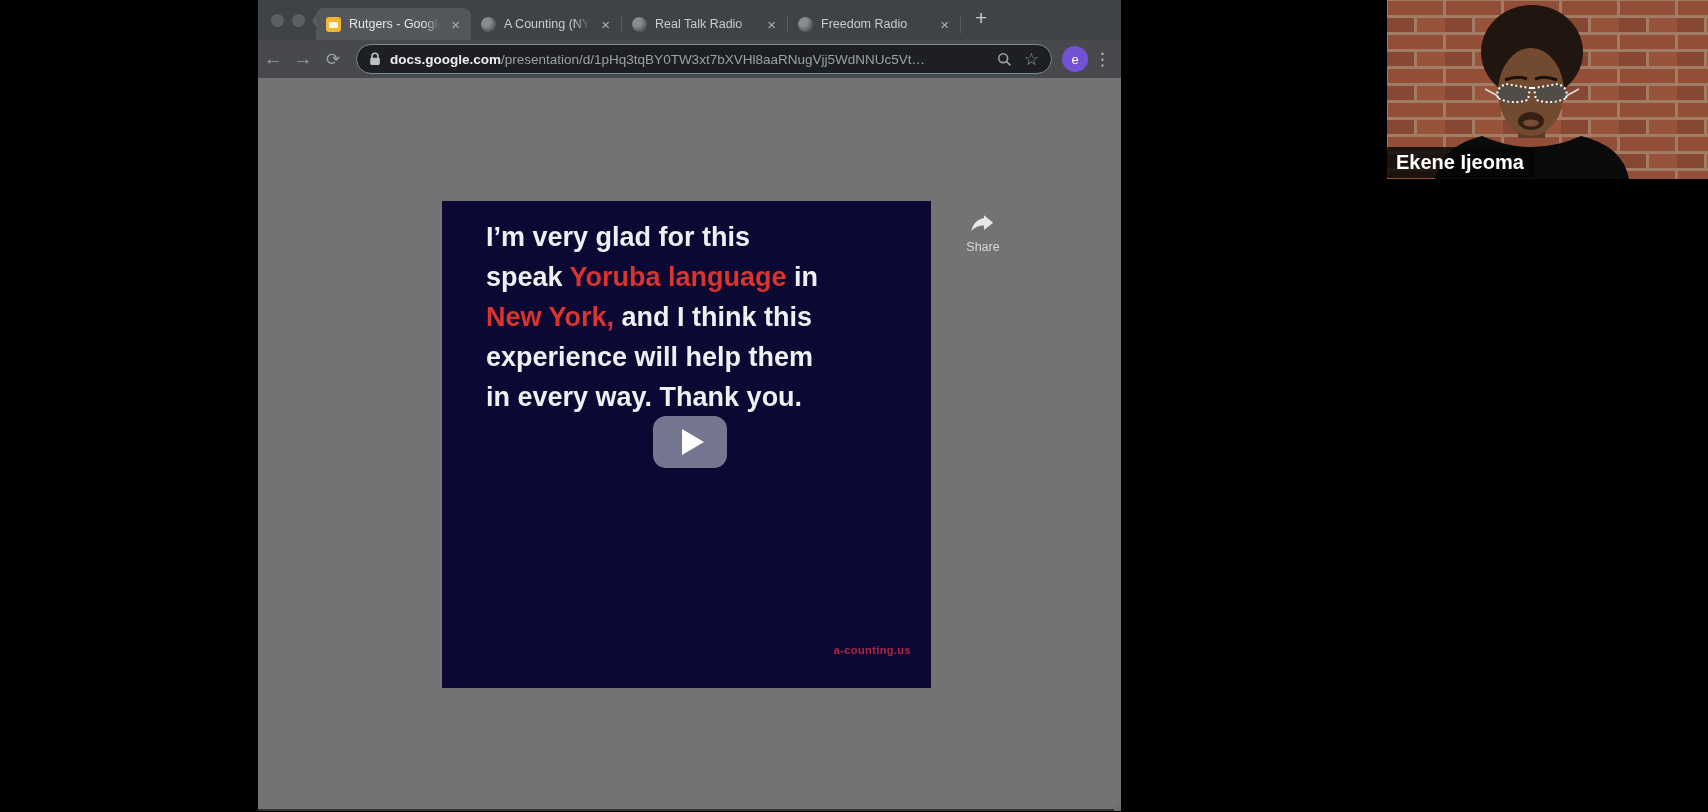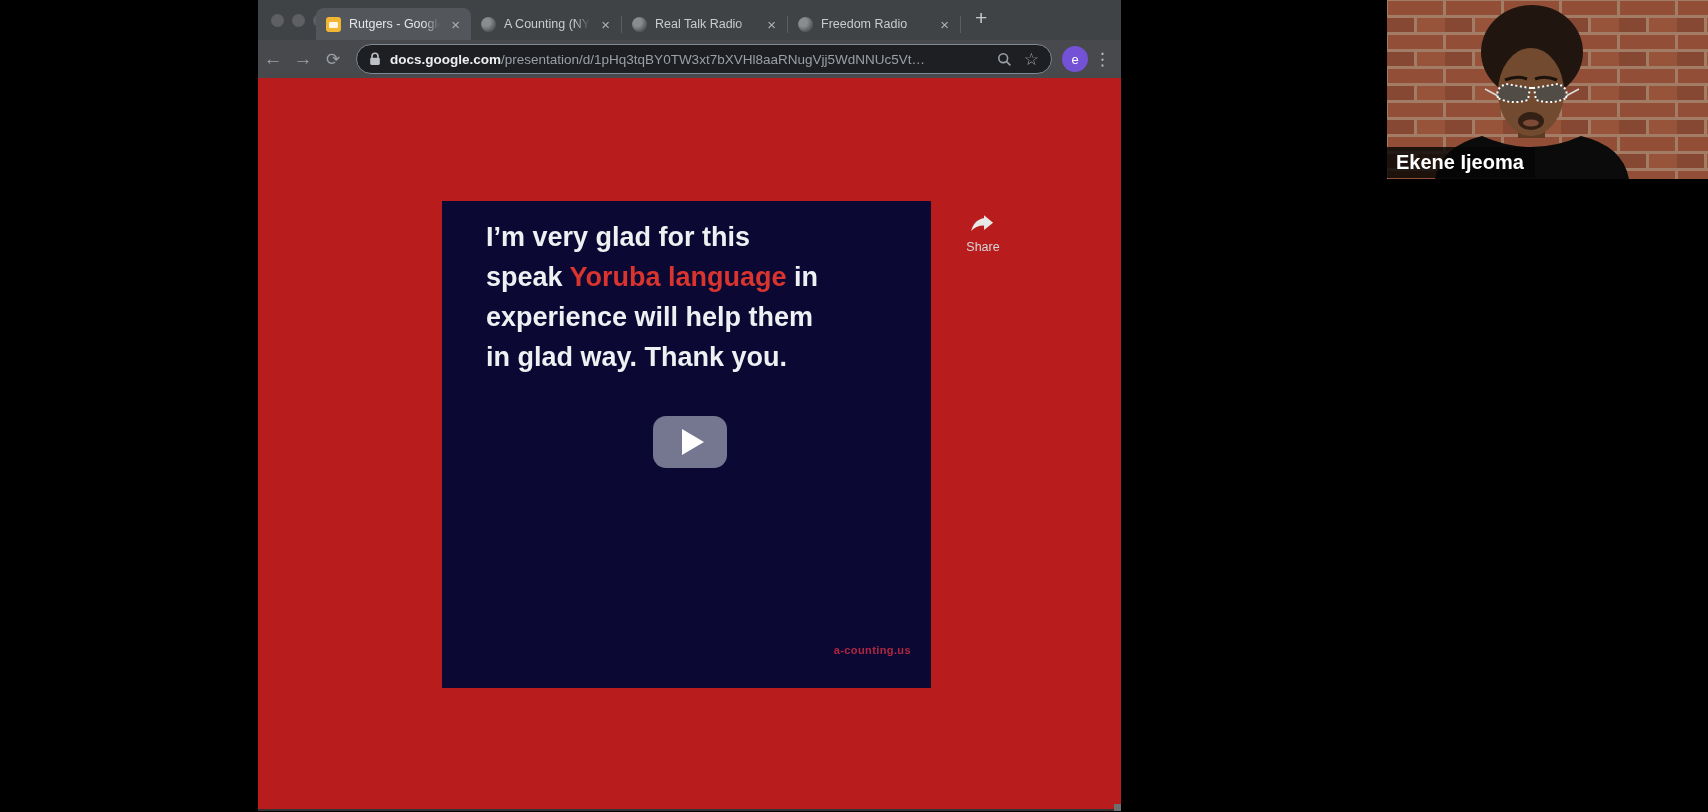--- a/index.html
+++ b/index.html
@@ -42,21 +42,21 @@
   .url{font-size:13.5px;white-space:nowrap;overflow:hidden;flex:1;min-width:0;}
   .url .domain{color:#eceef0;font-weight:bold;margin-top:36px;}
   .url .path{color:#9aa0a6;}
   .omni-ico{flex:none;margin-left:12px;color:#9aa0a6;display:flex;}
   .star{font-size:17px;color:#9aa0a6;line-height:1;}
   .avatar{width:26px;height:26px;border-radius:50%;background:var(--avatar);color:#fff;
           font-size:13px;display:flex;align-items:center;justify-content:center;flex:none;margin-right:6px;}
   .dots{color:#c0c3c6;font-size:17px;margin-right:10px;flex:none;}
 
   
-  .content{position:absolute;left:0;top:78px;right:0;bottom:2px;background:#b91c1c;overflow:hidden;}
+  .content{position:absolute;left:0;top:78px;right:0;bottom:2px;background:#737373;overflow:hidden;}
   .slide{position:absolute;left:184px;top:123px;width:489px;height:487px;background:var(--slide-bg);}
   .slide-text{padding:16px 20px 0 44px;font-weight:bold;font-size:27px;line-height:40px;color:#eef0f2;letter-spacing:0;}
   .red{color:var(--slide-red);}
   .playbtn{position:absolute;left:211px;top:215px;width:74px;height:52px;border-radius:13px;
            background:rgba(235,238,245,0.48);display:flex;align-items:center;justify-content:center;}
   .playbtn .tri{width:0;height:0;border-left:22px solid #fff;border-top:13px solid transparent;border-bottom:13px solid transparent;margin-left:6px;}
   .watermark{position:absolute;right:20px;top:443px;font-size:11px;font-weight:bold;color:#b02740;
              letter-spacing:.4px;filter:blur(.4px);}
   .share{position:absolute;left:700px;top:134px;width:50px;text-align:center;color:#d5d7d9;}
   .share .lbl{font-size:12.5px;margin-top:3px;}
@@ -129,22 +129,23 @@
     <div class="avatar">e</div>
     <span class="dots">⋮</span>
   </div>
 
   <div class="content">
 
     <div class="slide">
       <div class="slide-text">
         <div><span>I’m very glad for this</span></div>
         <div><span>speak </span><span class="red">Yoruba language</span><span> in</span></div>
+        <div><span class="red">New York,</span><span> and I think this</span></div>
         <div><span>experience will help them</span></div>
-        <div><span>in glad way. Thank you.</span></div>
+        <div><span>in every way. Thank you.</span></div>
       </div>
       <div class="playbtn">
         <div class="tri"></div>
       </div>
       <div class="watermark">a-counting.us</div>
     </div>
 
     <div class="share">
       <svg width="26" height="21" viewBox="0 0 24 20">
         <path d="M13 7.6V3.2l8.6 7-8.6 7v-4.4c-5.6 0-9.4 1.8-12.2 5.4 1.1-5.4 4.5-11.2 12.2-12.6z" fill="#e8e8e8"></path>

